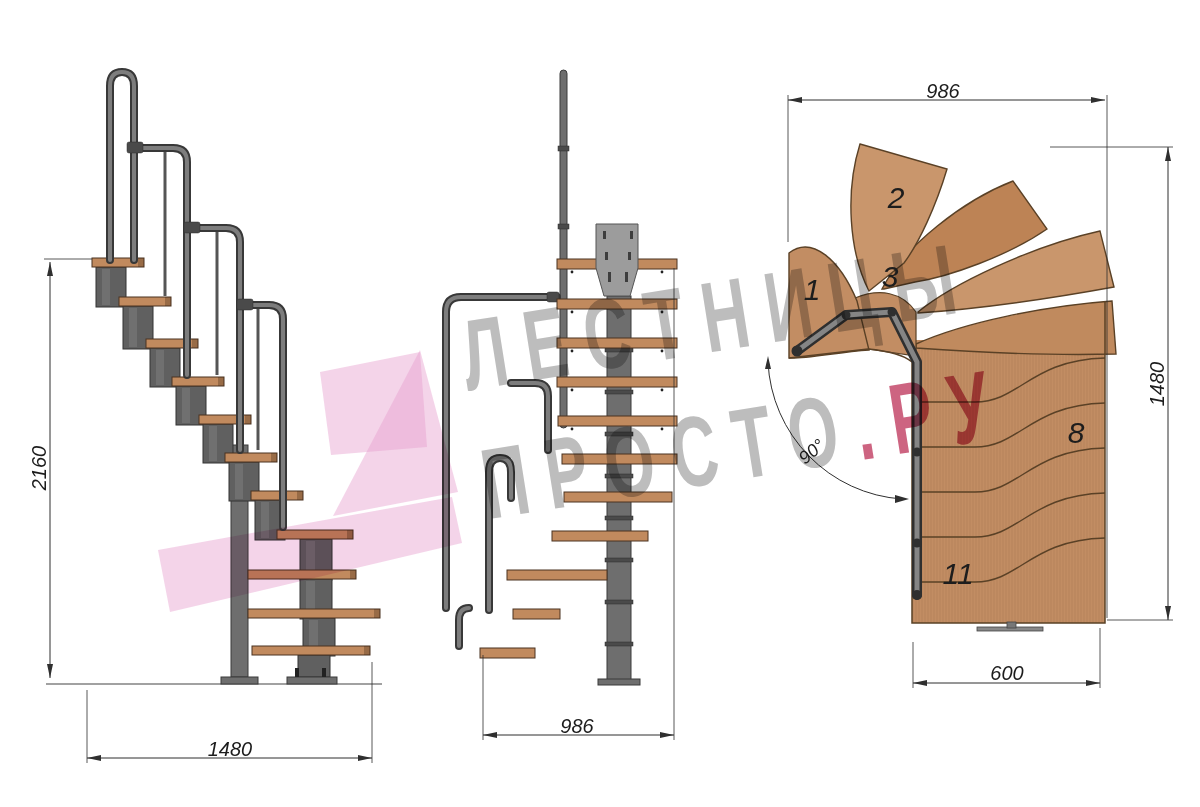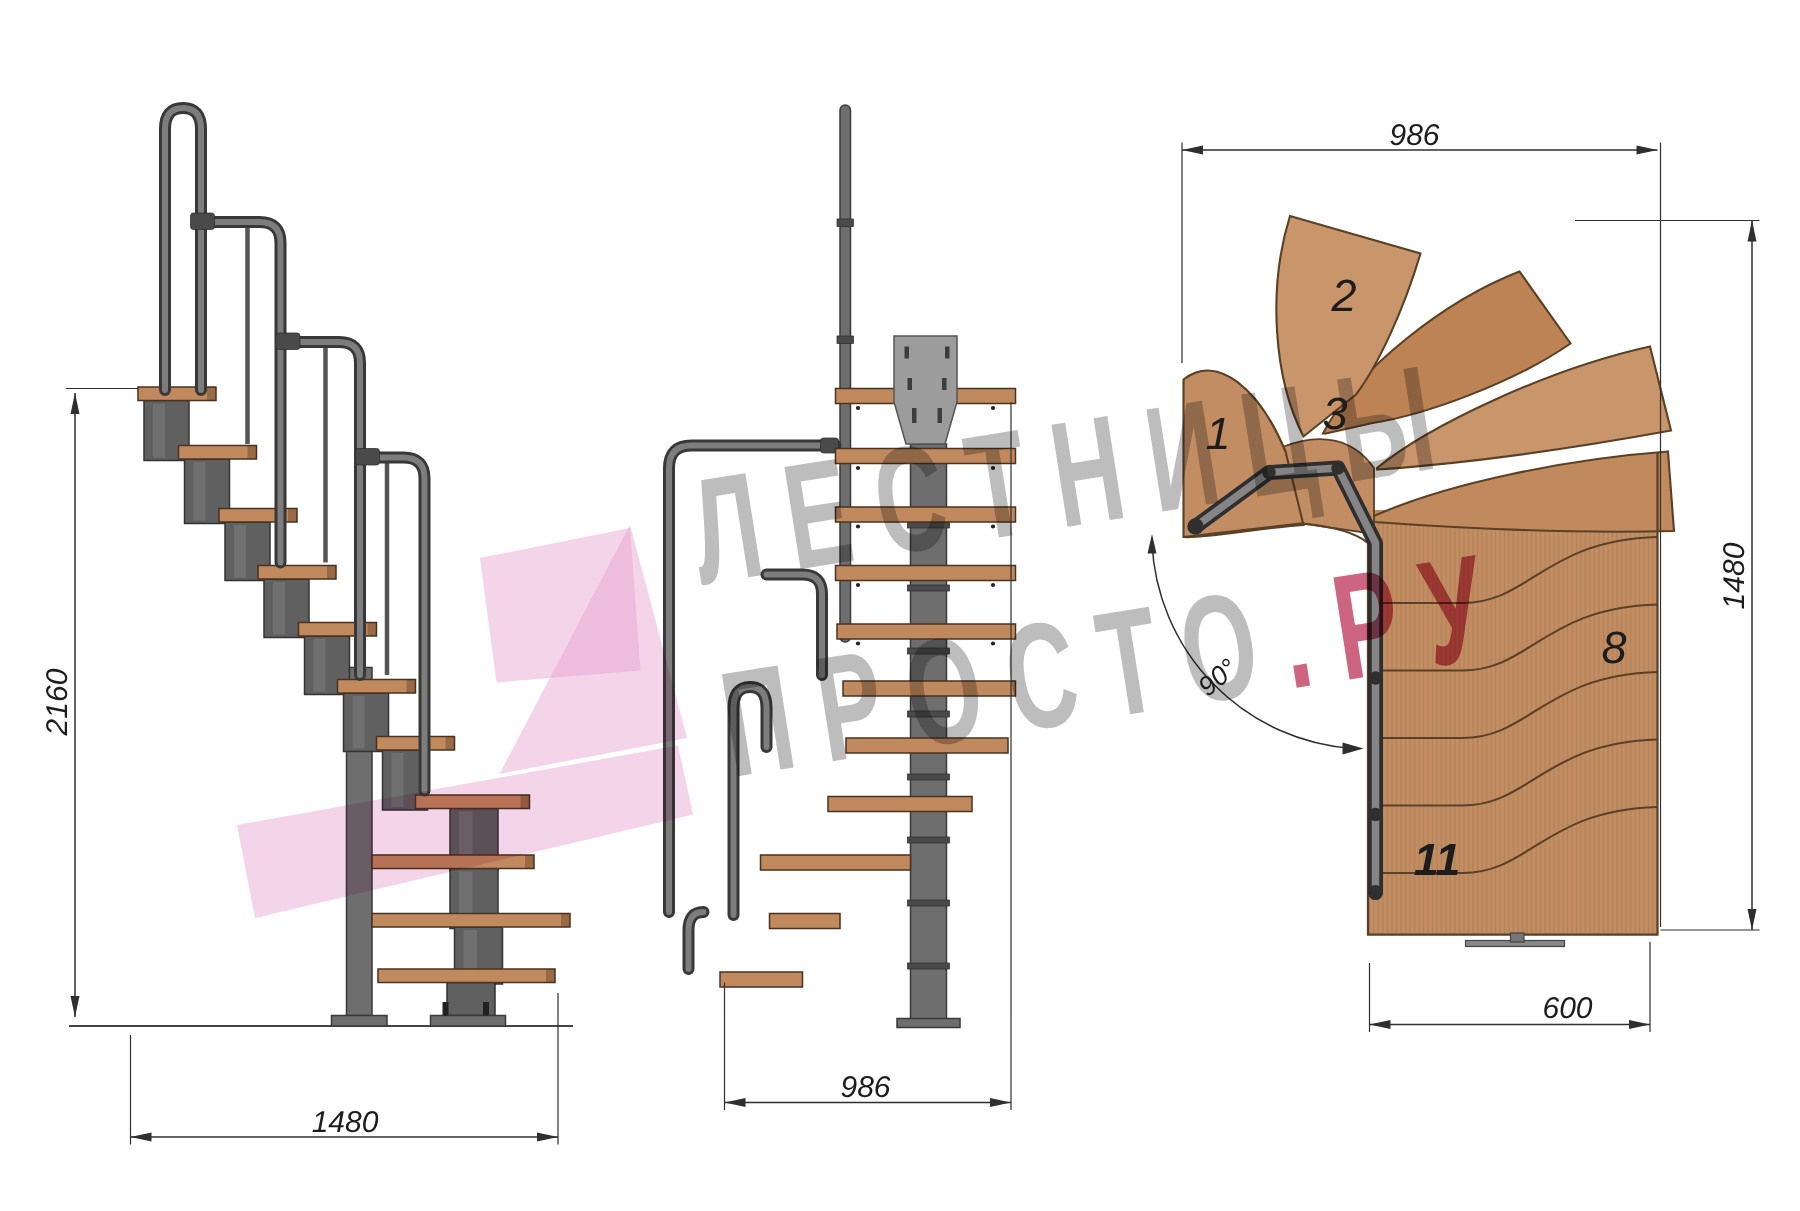--- a/index.html
+++ b/index.html
@@ -301,22 +301,22 @@
 <div class="wm-text">
   <span class="wm-line">ЛЕСТНИЦЫ</span>
   <span class="wm-line"><span>ПРОСТО</span><span class="wm-pink">.РУ</span></span>
 </div>
 
 <span class="dimtext rot" style="left:39px;top:468px;">2160</span>
 <span class="dimtext" style="left:230px;top:749px;">1480</span>
 <span class="dimtext" style="left:577px;top:726px;">986</span>
 <span class="dimtext" style="left:943px;top:91px;">986</span>
 <span class="dimtext rot" style="left:1157px;top:384px;">1480</span>
-<span class="dimtext" style="left:1045px;top:673px;">600</span>
+<span class="dimtext" style="left:1007px;top:673px;">600</span>
 <span class="dimtext rot45" style="left:812px;top:452px;">90°</span>
 
 <span class="steplabel" style="left:812px;top:290px;">1</span>
 <span class="steplabel" style="left:896px;top:198px;">2</span>
 <span class="steplabel" style="left:890px;top:277px;">3</span>
 <span class="steplabel" style="left:1076px;top:433px;">8</span>
-<span class="steplabel" style="left:958px;top:574px;font-weight:bold;">11</span>
+<span class="steplabel" style="left:958px;top:574px;">11</span>
 
 </div>
 
 </body></html>

